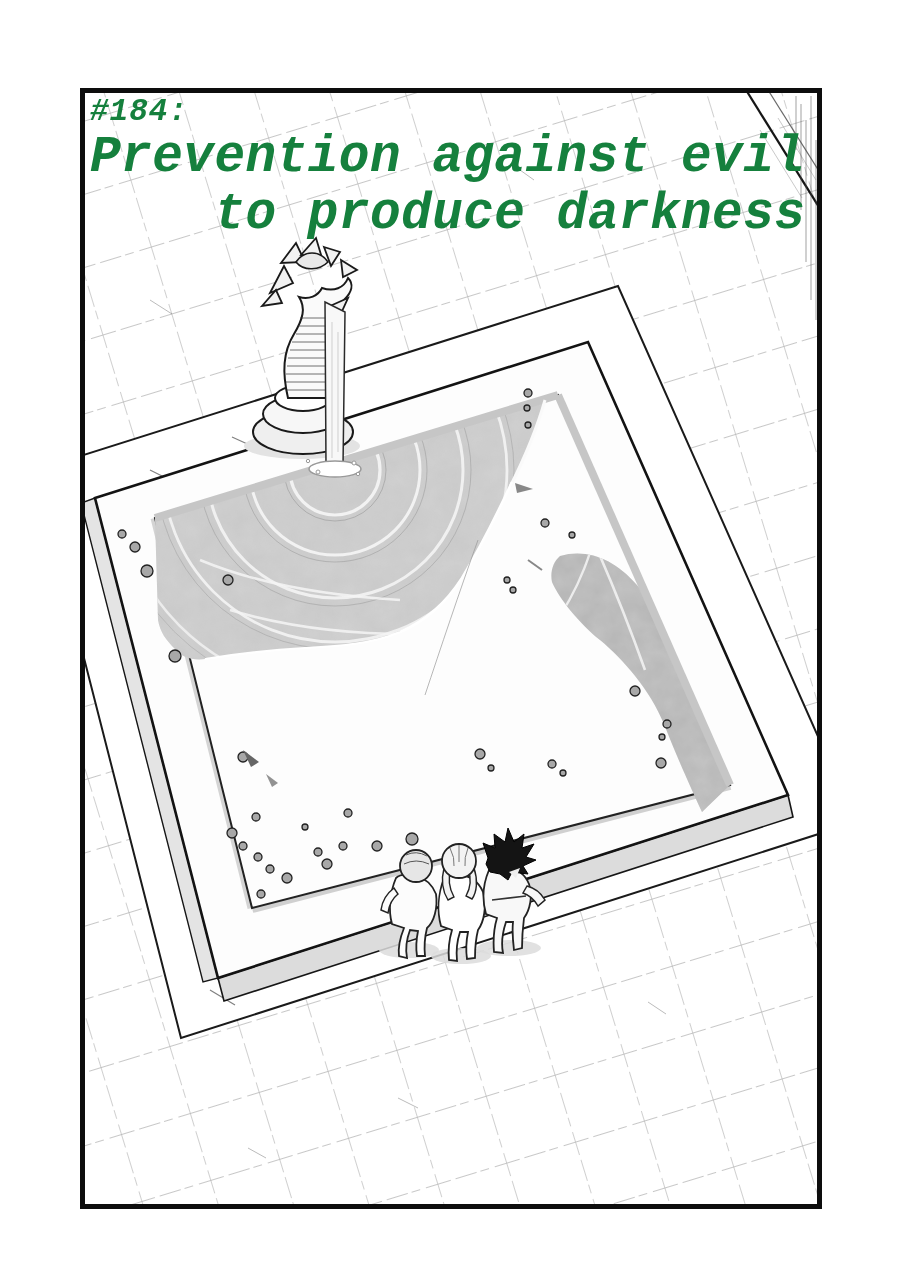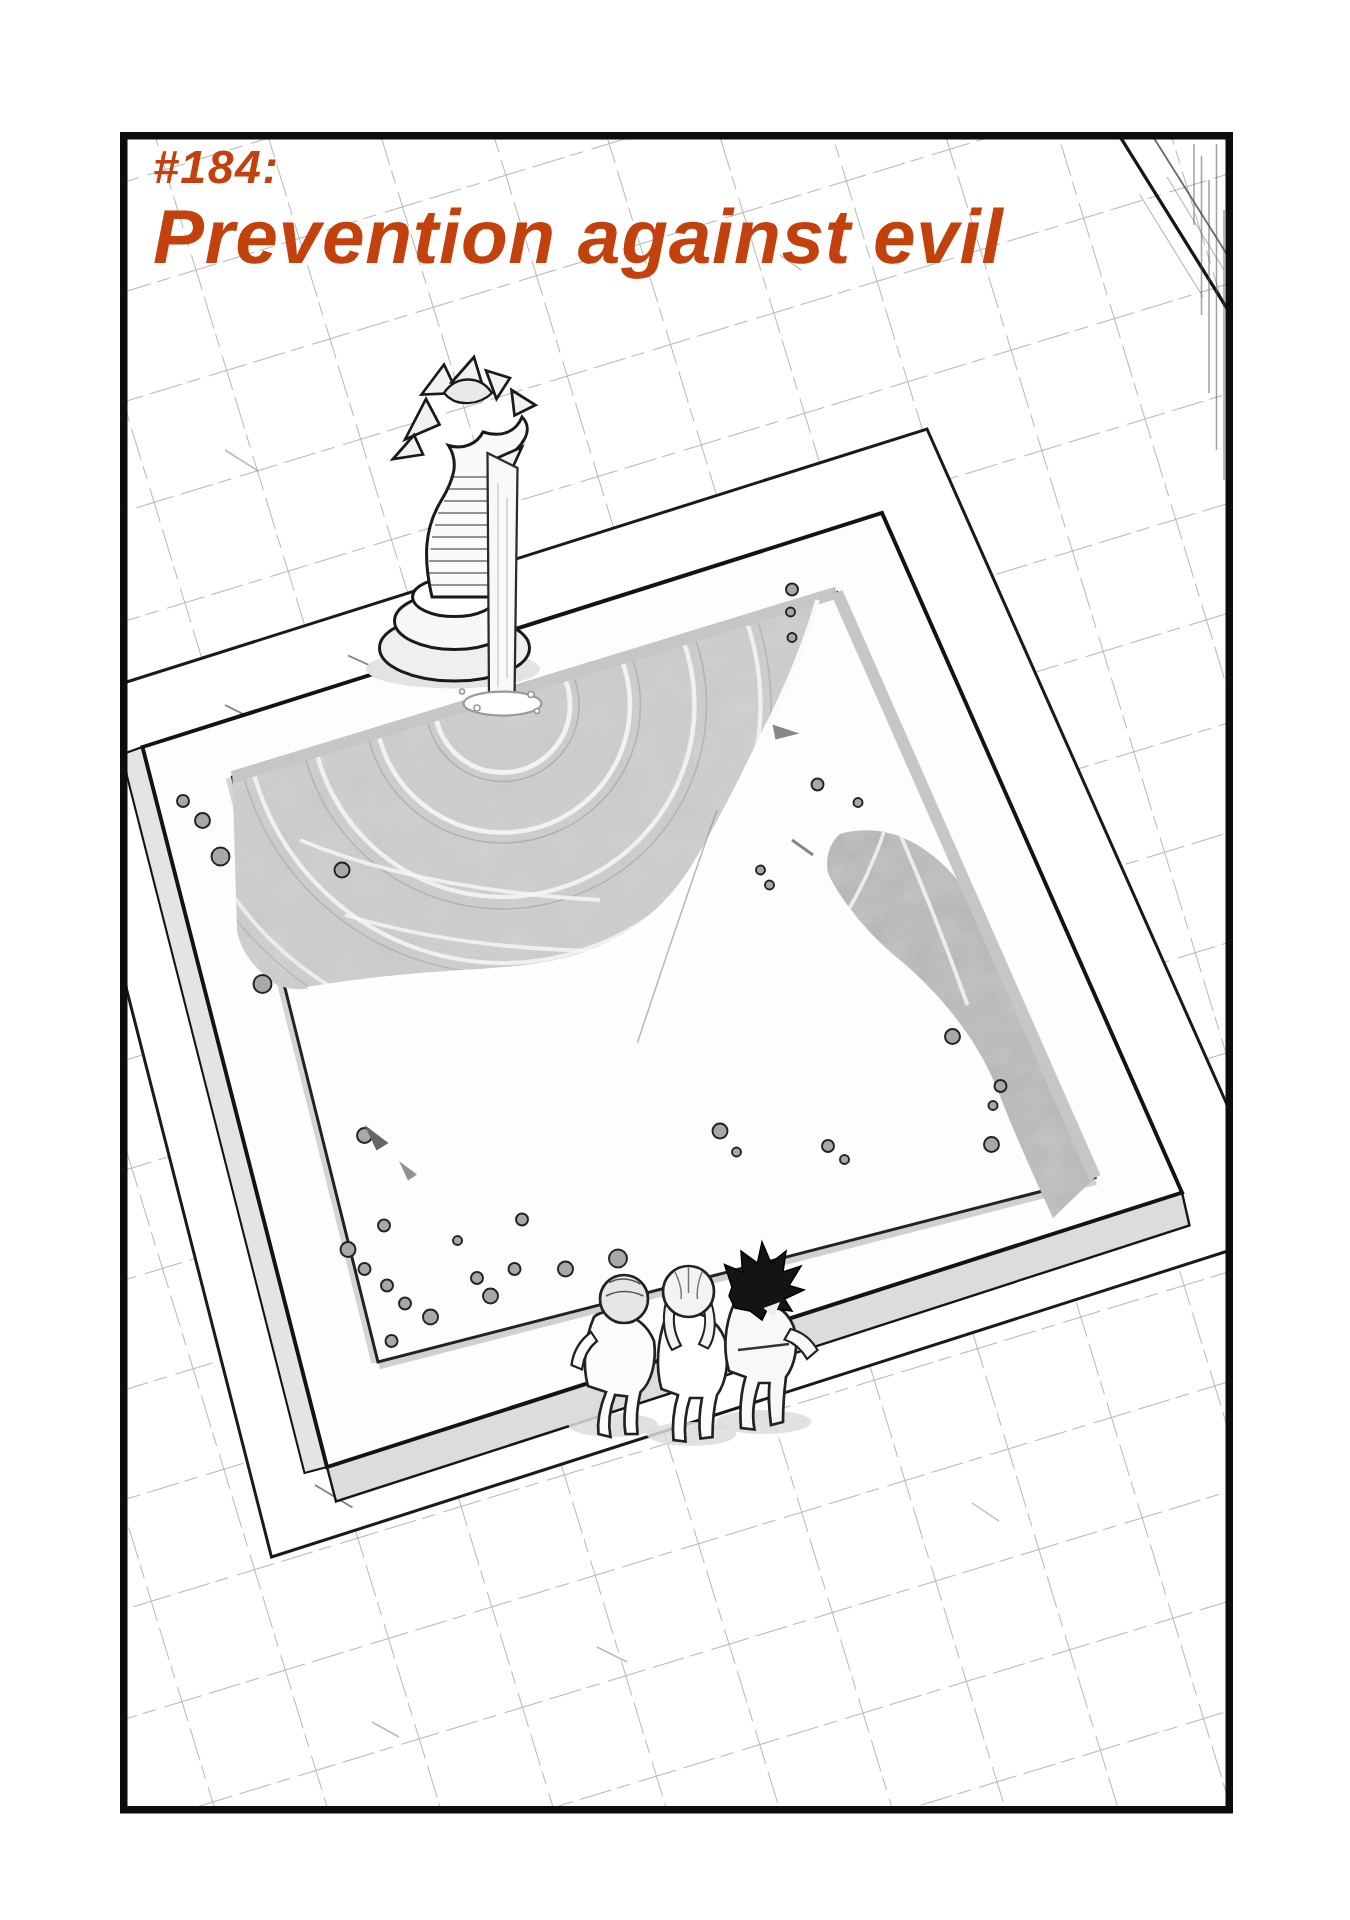--- a/index.html
+++ b/index.html
@@ -2,23 +2,23 @@
 <html><head>
 <meta charset="utf-8">
 <style>
   html,body{margin:0;padding:0;background:#ffffff;}
   .page{
     position:relative;width:900px;height:1280px;background:#ffffff;overflow:hidden;
     font-family:"Liberation Sans",sans-serif;
   }
   .art{position:absolute;left:0;top:0;}
   .title-block{
-    position:absolute;left:102px;top:95px;z-index:5;
-    color:#c2410c;
-    font-family:Liberation Sans, sans-serif;
+    position:absolute;left:90px;top:95px;z-index:5;
+    color:#15803d;
+    font-family:Liberation Mono, monospace;
     font-weight:bold;font-style:italic;
     user-select:none;
   }
   .chapter-no{display:block;font-size:31px;line-height:34px;letter-spacing:1px;}
   .chapter-line{display:block;font-size:51px;line-height:57px;letter-spacing:0.5px;white-space:nowrap;text-align:right;}
 </style>
 </head>
 <body>
 
 <div class="page">
@@ -213,15 +213,16 @@
         </g>
       </g>
     </g>
 
     <rect x="82.5" y="90.5" width="737" height="1116" fill="none" stroke="#0d0d0d" stroke-width="5"></rect>
   </svg>
 
   <div class="title-block">
     <span class="chapter-no">#184:</span>
     <span class="chapter-line">Prevention against evil</span>
+    <span class="chapter-line">to produce darkness</span>
   </div>
 
 </div>
 
 </body></html>

